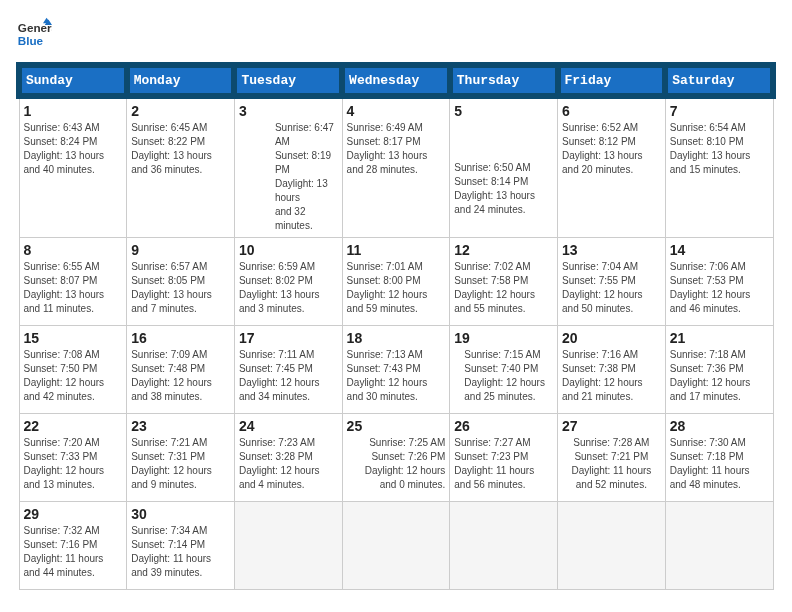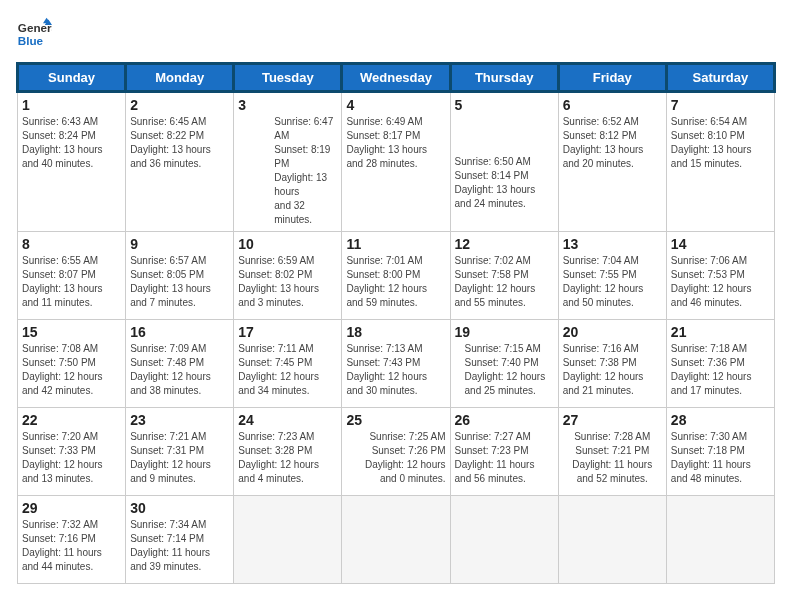--- a/index.html
+++ b/index.html
@@ -47,22 +47,23 @@
       width: 100%;
       border-collapse: collapse;
       table-layout: fixed;
     }
     th {
       background: #1a6fc4;
       color: #fff;
       font-size: 13px;
       font-weight: bold;
       padding: 5px 4px;
-      text-align: center;
-      border: 3px solid #0c4a6e;
+      text-align: left;
+      border: 6px solid #0c4a6e;
+      font-family: Liberation Mono, monospace;
     }
     td {
       border: 1px solid #ccc;
       vertical-align: top;
       padding: 4px 4px;
       font-size: 10.5px;
       color: #333;
       height: 88px;
       background: #fff;
     }

